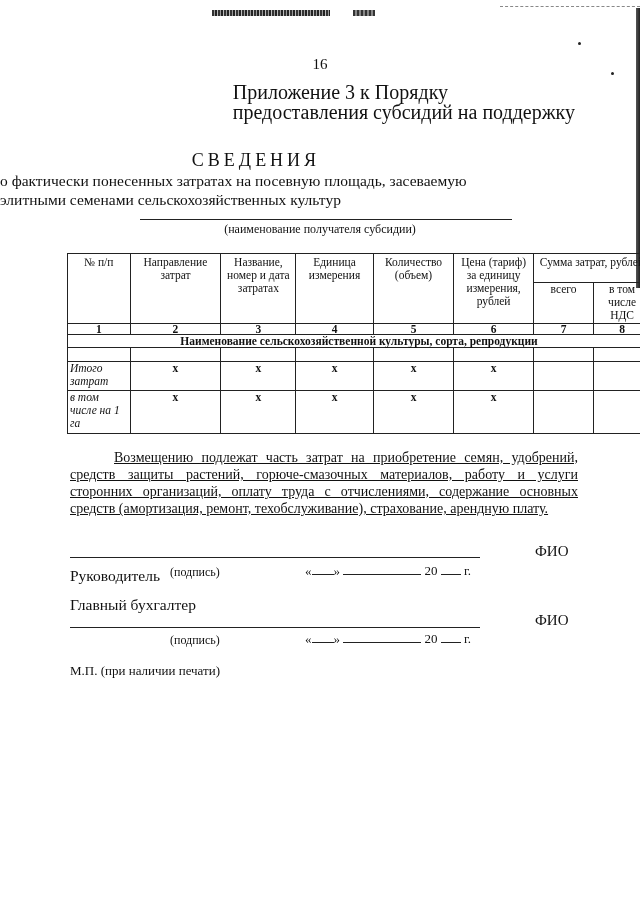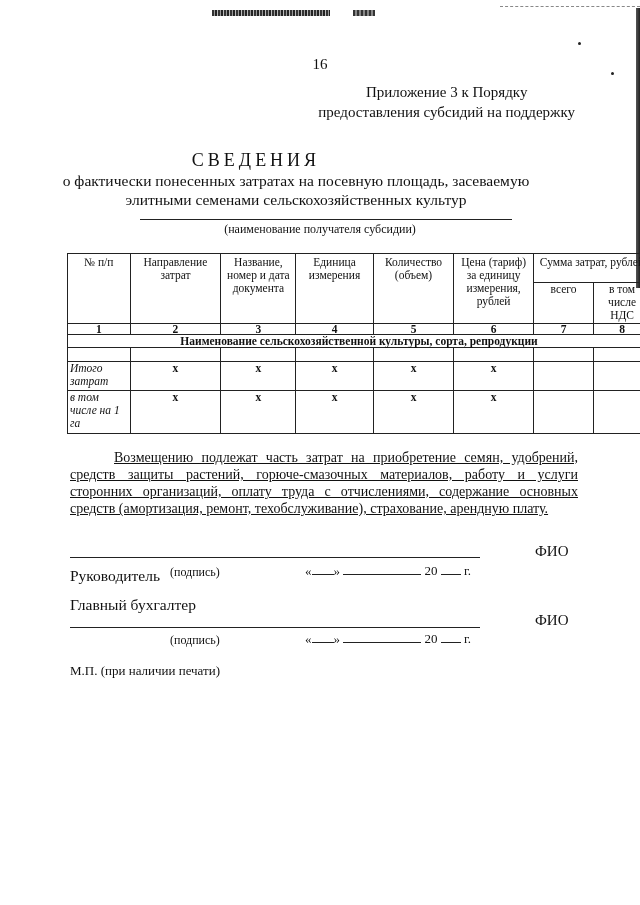--- a/index.html
+++ b/index.html
@@ -14,23 +14,23 @@
     }
     .scan-border-top {
       position: absolute; left: 500px; top: 6px; width: 140px; height: 1px;
       border-top: 1px dashed #888;
     }
     .smudge1 { left: 212px; top: 10px; width: 118px; height: 6px; background: repeating-linear-gradient(90deg,#333 0 2px,#999 2px 3px,#222 3px 5px,#bbb 5px 6px); }
     .smudge2 { left: 353px; top: 10px; width: 22px; height: 6px; background: repeating-linear-gradient(90deg,#333 0 2px,#888 2px 4px); }
     .dot { width: 3px; height: 3px; background: #222; border-radius: 50%; }
 
     .page-number { left: 0; width: 640px; top: 56px; text-align: center; font-size: 15px; }
-    .appendix { right: 65px; top: 82px; text-align: center; font-size: 15px; line-height: 20px; }
+    .appendix { right: 65px; top: 82px; text-align: left; font-size: 20px; line-height: 20px; }
     .title { left: 0; width: 512px; top: 150px; text-align: center; font-size: 18px; letter-spacing: 4px; }
-    .subtitle { left: 0; width: 592px; top: 171px; text-align: center; font-size: 15.5px; line-height: 19px; }
+    .subtitle { left: 0; width: 592px; top: 171px; text-align: left; font-size: 15.5px; line-height: 19px; }
     .recipient-line { left: 140px; width: 372px; top: 219px; border-top: 1px solid #222; }
     .recipient-label { left: 0; width: 640px; top: 222px; text-align: center; font-size: 12px; }
 
     table.cost {
       position: absolute; left: 67px; top: 253px; width: 584px;
       border-collapse: collapse; font-size: 11.5px; line-height: 13px;
     }
     table.cost td { border: 1px solid #222; padding: 0 2px; vertical-align: top; text-align: center; }
     table.cost td.left { text-align: left; font-style: italic; }
     .num-row td { height: 10px; font-weight: bold; line-height: 10px; }
@@ -87,21 +87,21 @@
       <col style="width:68px">
     <col style="width:71px">
       <col style="width:70px">
       <col style="width:53px">
       <col style="width:50px">
   </colgroup>
   <tbody>
       <tr>
     <td rowspan="2" style="padding-top:2px;">№ п/п</td>
     <td rowspan="2" style="padding-top:2px;">Направление затрат</td>
-    <td rowspan="2" style="padding-top:2px;">Название, номер и дата документа</td>
+    <td rowspan="2" style="padding-top:2px;">Название, номер и дата затратах</td>
     <td rowspan="2" style="padding-top:2px;">Единица измерения</td>
     <td rowspan="2" style="padding-top:2px;">Количество (объем)</td>
     <td rowspan="2" style="padding-top:2px;margin-left:24px;">
       <div>Цена (тариф)</div>
       <div>за единицу измерения, рублей</div>
     </td>
     <td colspan="2" style="height:26px;padding-top:2px;">Сумма затрат, рублей</td>
   </tr>
   <tr>
     <td style="height:40px;">всего</td>

